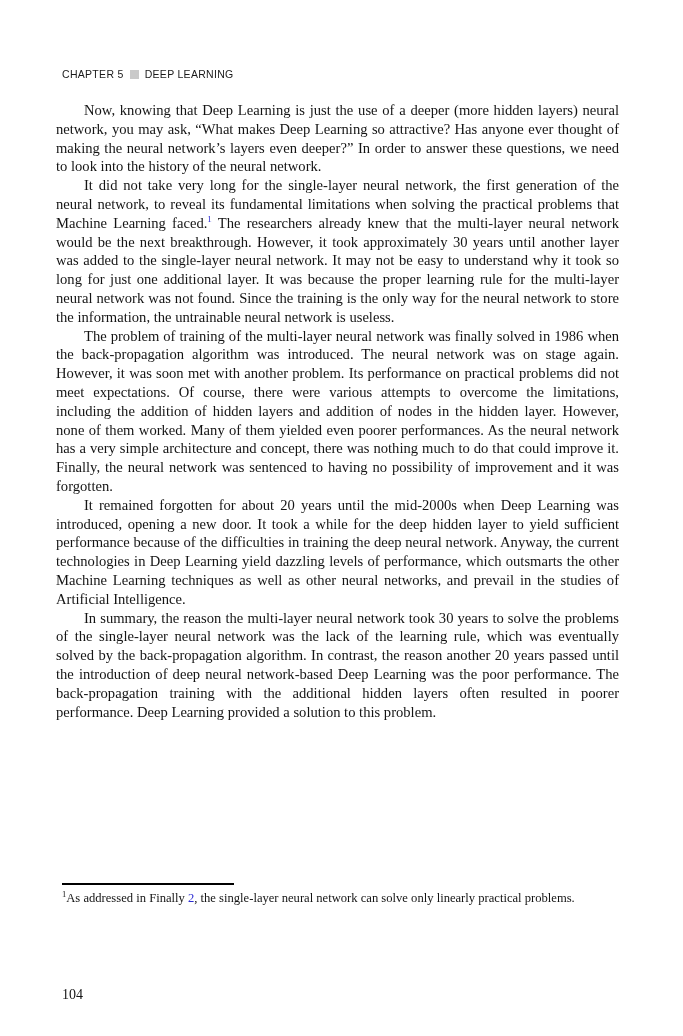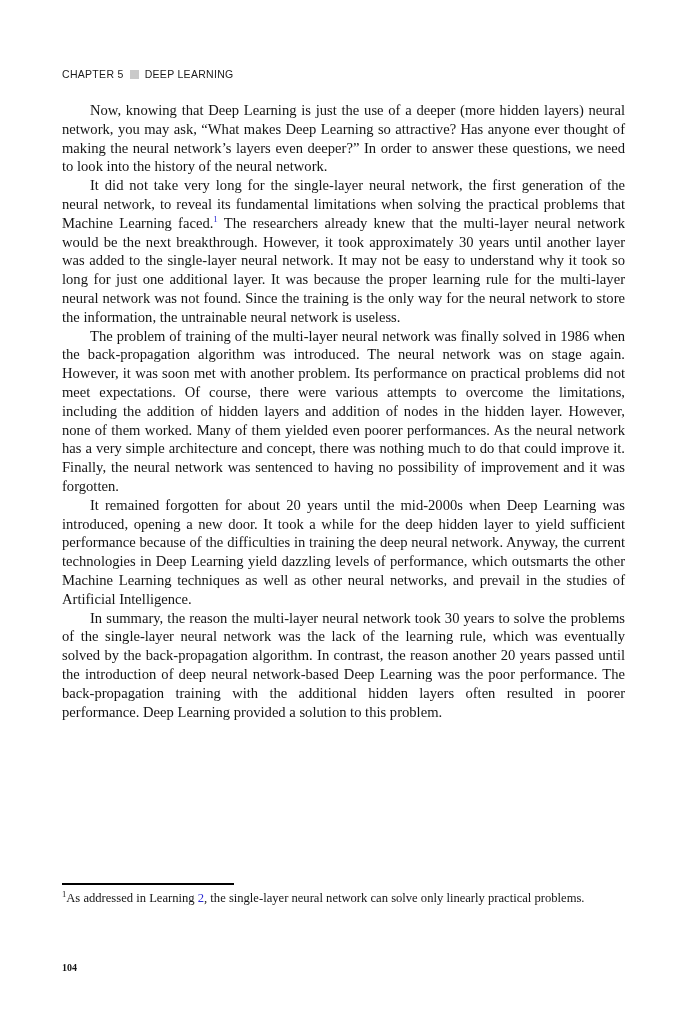--- a/index.html
+++ b/index.html
@@ -32,21 +32,21 @@
   }
   .running-head .sq{
     display:inline-block;
     width:9px; height:9px;
     background:var(--marker);
     margin:0 6px;
     vertical-align:-1px;
   }
   .body-text{
     position:absolute;
-    top:101px; left:62px;
+    top:101px; left:56px;
     width:563px;
     font-size:14.6px;
     line-height:18.8px;
     text-align:justify;
     color:var(--text);
   }
   .body-text p{
     margin:0;
     text-indent:28px;
   }
@@ -79,24 +79,23 @@
     vertical-align:super;
     color:var(--text);
   }
   .footnote a{
     color:var(--link);
     text-decoration:none;
     cursor:pointer;
   }
   .page-number{
     position:absolute;
-    top:962px; left:62px;
-    font-size:10px;
+    top:987px; left:62px;
+    font-size:14px;
     color:var(--text);
-    font-weight:bold;
   }
 </style>
 </head>
 <body>
 
 <div class="page">
 
   <header class="running-head">
     <span>CHAPTER 5</span><span class="sq"></span><span>DEEP LEARNING</span>
   </header>
@@ -105,18 +104,18 @@
     <p>Now, knowing that Deep Learning is just the use of a deeper (more hidden layers) neural network, you may ask, “What makes Deep Learning so attractive? Has anyone ever thought of making the neural network’s layers even deeper?” In order to answer these questions, we need to look into the history of the neural network.</p>
     <p><span>It did not take very long for the single-layer neural network, the first generation of the neural network, to reveal its fundamental limitations when solving the practical problems that Machine Learning faced.</span><sup class="fnref">1</sup><span> The researchers already knew that the multi-layer neural network would be the next breakthrough. However, it took approximately 30 years until another layer was added to the single-layer neural network. It may not be easy to understand why it took so long for just one additional layer. It was because the proper learning rule for the multi-layer neural network was not found. Since the training is the only way for the neural network to store the information, the untrainable neural network is useless.</span></p>
     <p>The problem of training of the multi-layer neural network was finally solved in 1986 when the back-propagation algorithm was introduced. The neural network was on stage again. However, it was soon met with another problem. Its performance on practical problems did not meet expectations. Of course, there were various attempts to overcome the limitations, including the addition of hidden layers and addition of nodes in the hidden layer. However, none of them worked. Many of them yielded even poorer performances. As the neural network has a very simple architecture and concept, there was nothing much to do that could improve it. Finally, the neural network was sentenced to having no possibility of improvement and it was forgotten.</p>
     <p>It remained forgotten for about 20 years until the mid-2000s when Deep Learning was introduced, opening a new door. It took a while for the deep hidden layer to yield sufficient performance because of the difficulties in training the deep neural network. Anyway, the current technologies in Deep Learning yield dazzling levels of performance, which outsmarts the other Machine Learning techniques as well as other neural networks, and prevail in the studies of Artificial Intelligence.</p>
     <p>In summary, the reason the multi-layer neural network took 30 years to solve the problems of the single-layer neural network was the lack of the learning rule, which was eventually solved by the back-propagation algorithm. In contrast, the reason another 20 years passed until the introduction of deep neural network-based Deep Learning was the poor performance. The back-propagation training with the additional hidden layers often resulted in poorer performance. Deep Learning provided a solution to this problem.</p>
   </main>
 
   <div class="fn-rule"></div>
 
   <div class="footnote">
-    <sup>1</sup><span>As addressed in Learning </span><a>2</a><span>, the single-layer neural network can solve only linearly practical problems.</span>
+    <sup>1</sup><span>As addressed in Finally </span><a>2</a><span>, the single-layer neural network can solve only linearly practical problems.</span>
   </div>
 
   <div class="page-number">104</div>
 
 </div>
 
 </body></html>

